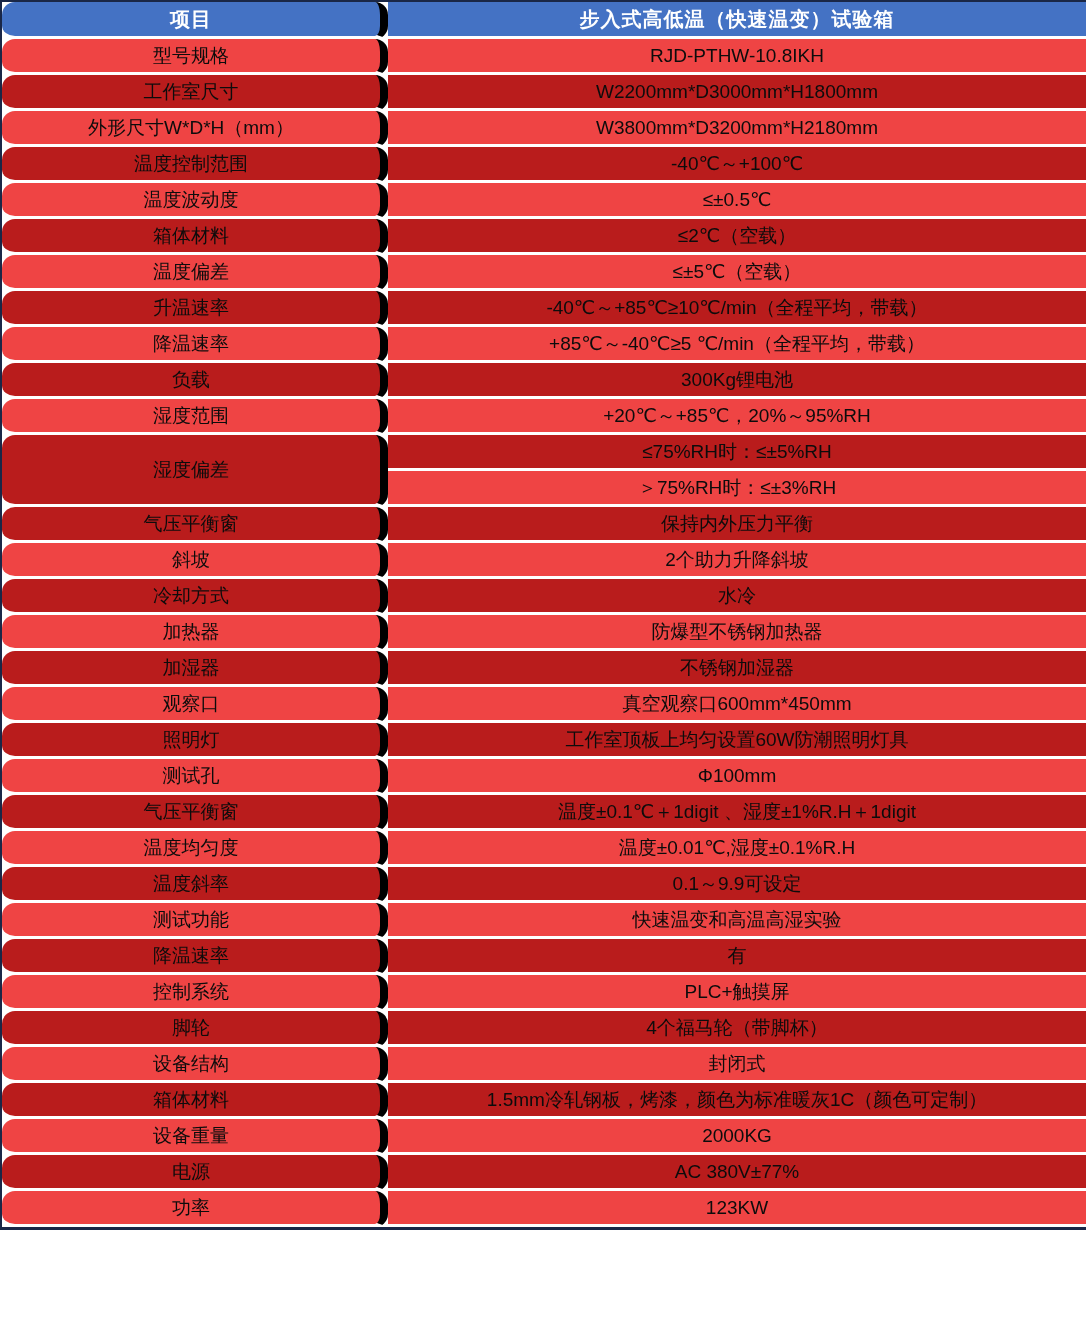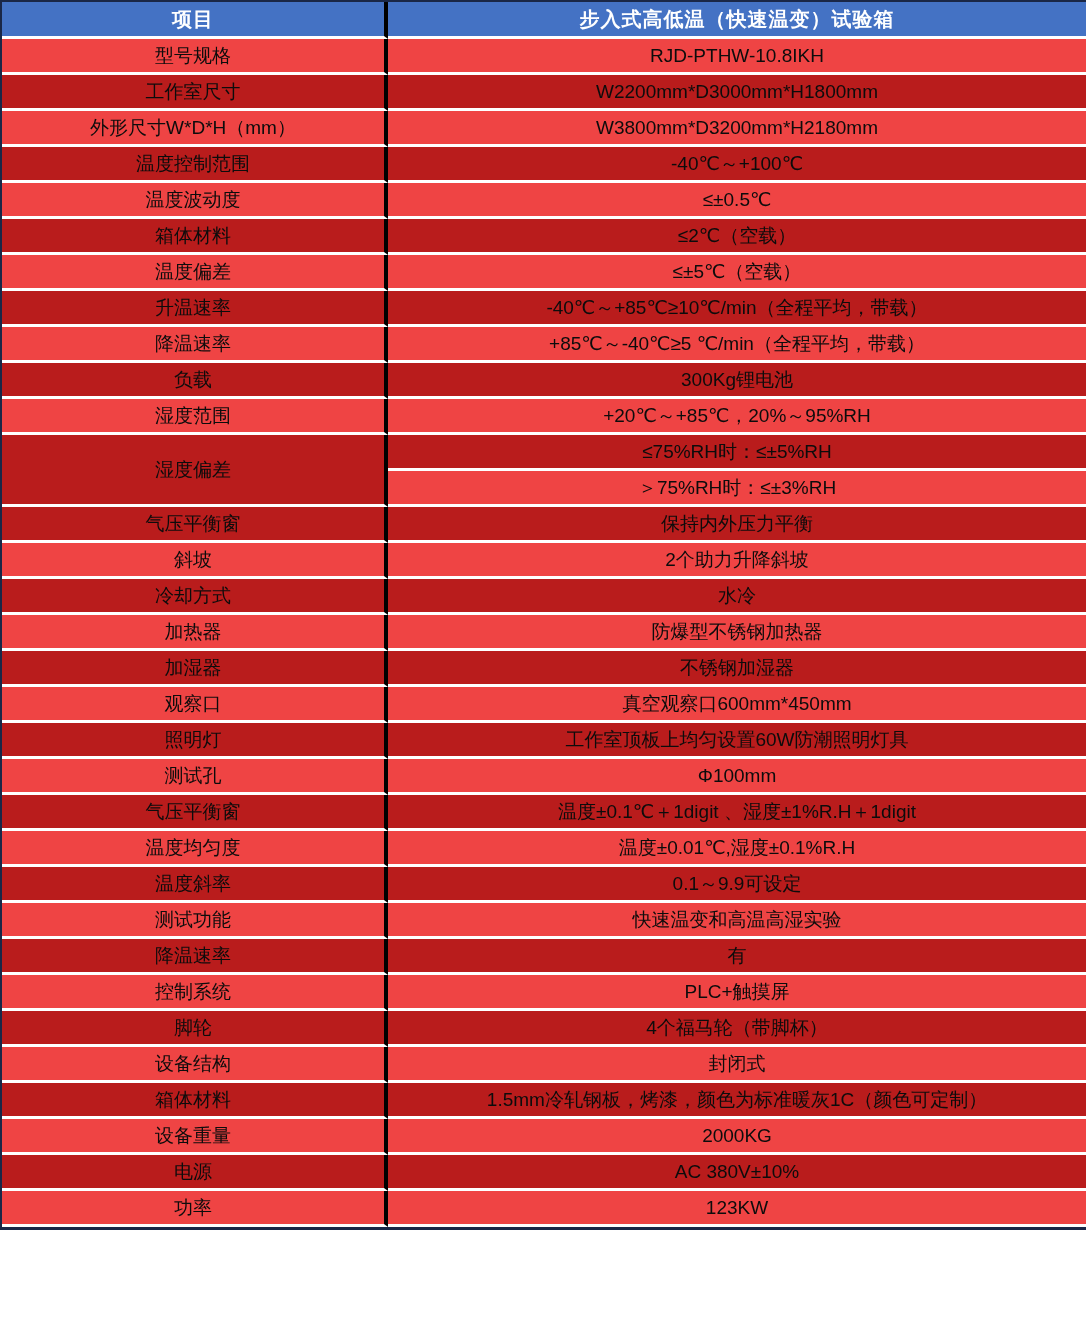--- a/index.html
+++ b/index.html
@@ -39,21 +39,22 @@
     margin: 0;
     text-align: center;
     vertical-align: middle;
     border-bottom: 3px solid #ffffff;
     overflow: hidden;
     white-space: nowrap;
     box-sizing: border-box;
   }
   table.spec th:first-child,
   table.spec td.lab {
-    border-right: 4px solid #000000;
+    border-right: 8px solid #000000;
+    border-radius: 13px;
   }
   table.spec th {
     height: 37px;
     background: #4472c4;
     color: #ffffff;
     font-size: 20px;
     font-weight: bold;
     letter-spacing: 1px;
   }
   table.spec td {
@@ -201,21 +202,21 @@
       <tr>
         <td class="lab l">箱体材料</td>
         <td class="val l">1.5mm冷轧钢板，烤漆，颜色为标准暖灰1C（颜色可定制）</td>
       </tr>
       <tr>
         <td class="lab d">设备重量</td>
         <td class="val d">2000KG</td>
       </tr>
       <tr>
         <td class="lab l">电源</td>
-        <td class="val l">AC 380V±10%</td>
+        <td class="val l">AC 380V±77%</td>
       </tr>
       <tr>
         <td class="lab d">功率</td>
         <td class="val d">123KW</td>
       </tr>
 
     </tbody>
       </table>
   </div>
 </div>

